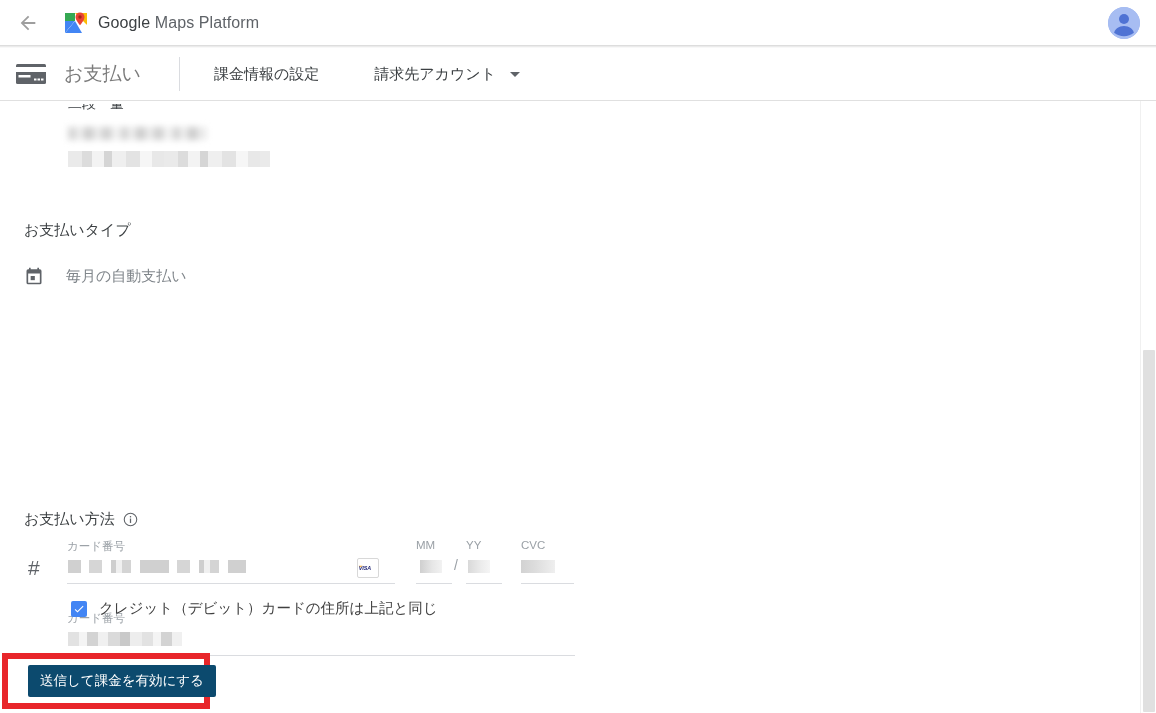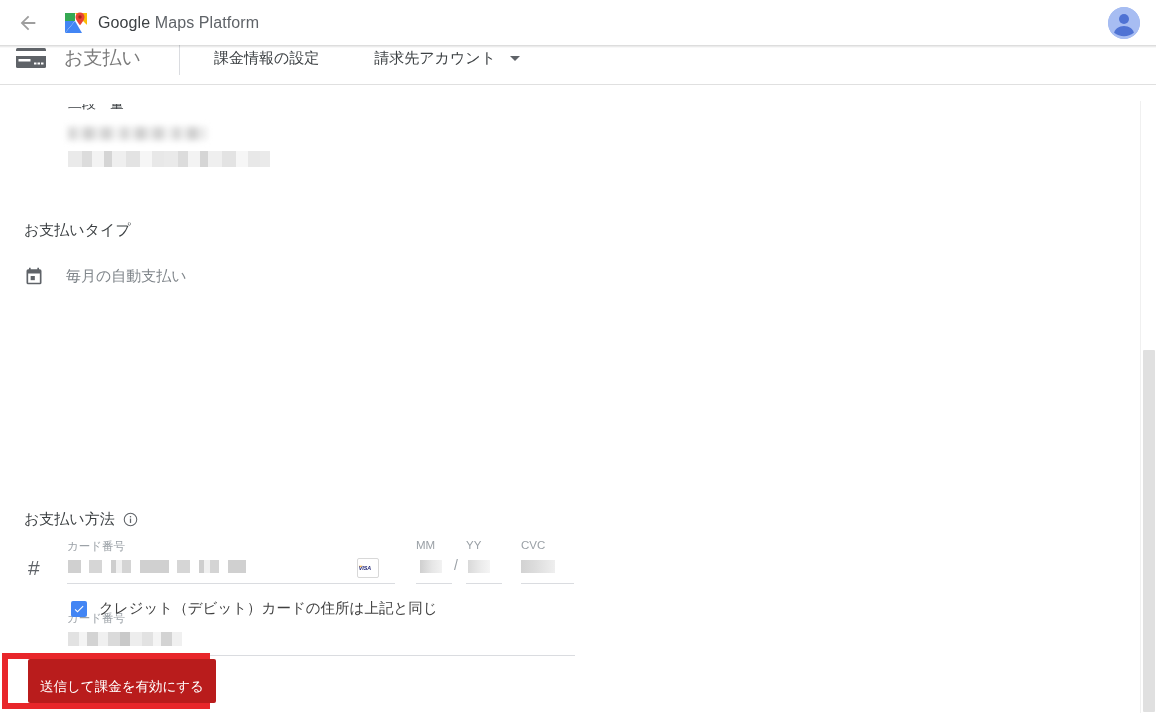--- a/index.html
+++ b/index.html
@@ -68,21 +68,21 @@
   .avatar {
     width: 32px; height: 32px;
     border-radius: 50%;
     background: #9db5f0;
     display: block;
   }
 
   
   #sub-header {
     position: absolute;
-    left: 0; top: 32px;
+    left: 0; top: 48px;
     width: 1156px;
     height: 53px;
     background: #ffffff;
     display: flex;
     align-items: center;
     border-bottom: 1px solid #e0e0e0;
     box-sizing: border-box;
     z-index: 15;
   }
   .pay-icon-box {
@@ -353,25 +353,25 @@
     left: 2px; top: 552px;
     width: 208px; height: 56px;
     border: 6px solid #e8262a;
     box-sizing: border-box;
     background: #ffffff;
     display: flex;
     align-items: center;
   }
   #submit-button {
     margin-left: 20px;
-    background: #b91c1c;
+    background: #0c4a6e;
     color: #ffffff;
     border: none;
     border-radius: 2px;
-    padding: 20px 12px 7px 12px;
+    padding: 8px 12px 7px 12px;
     font-size: 13.5px;
     font-family: "Liberation Sans", "DejaVu Sans", sans-serif;
     cursor: pointer;
     white-space: nowrap;
     line-height: 1.25;
   }
 
   
   #scrollbar-track {
     position: absolute;

